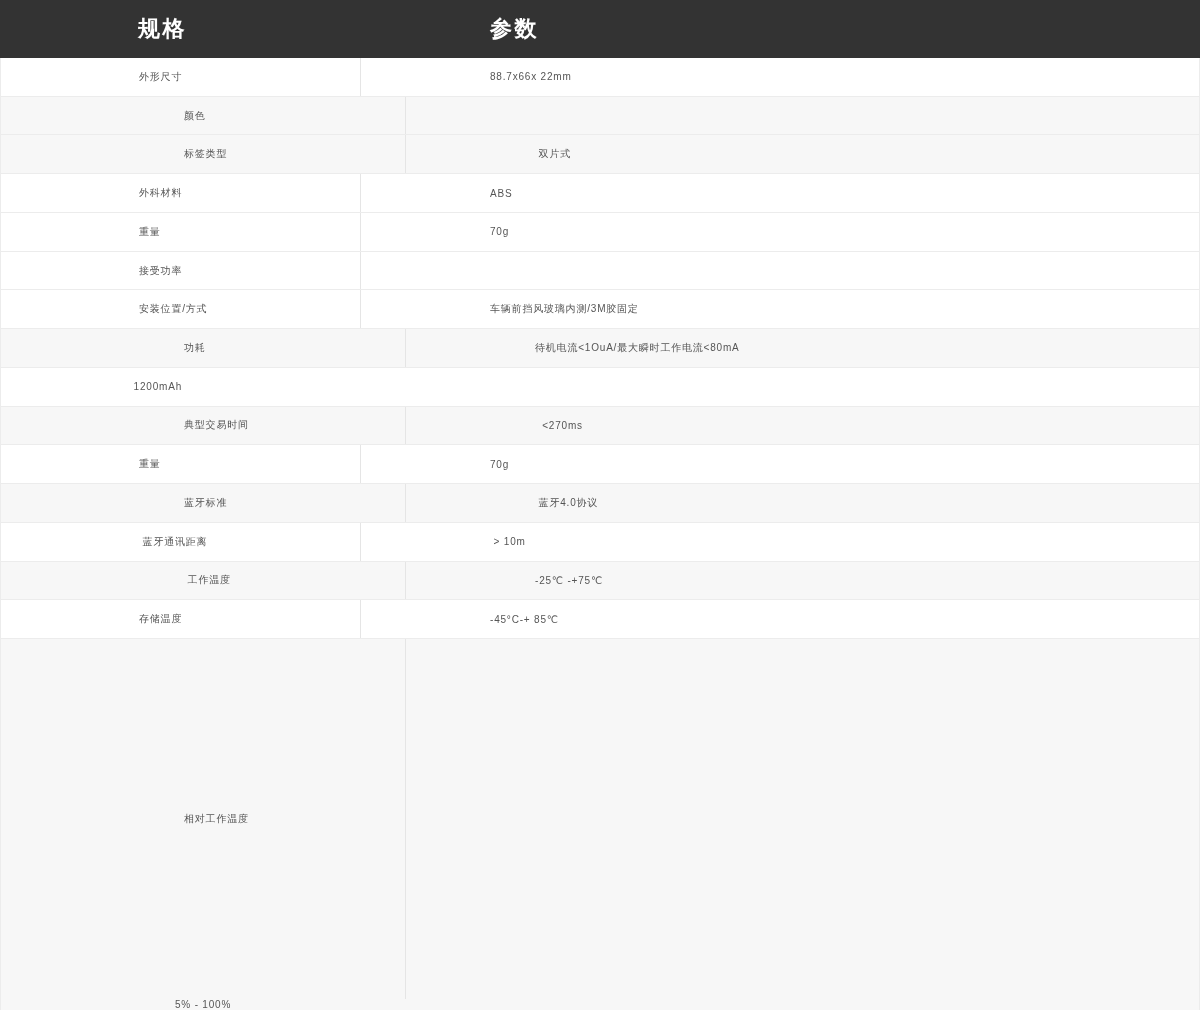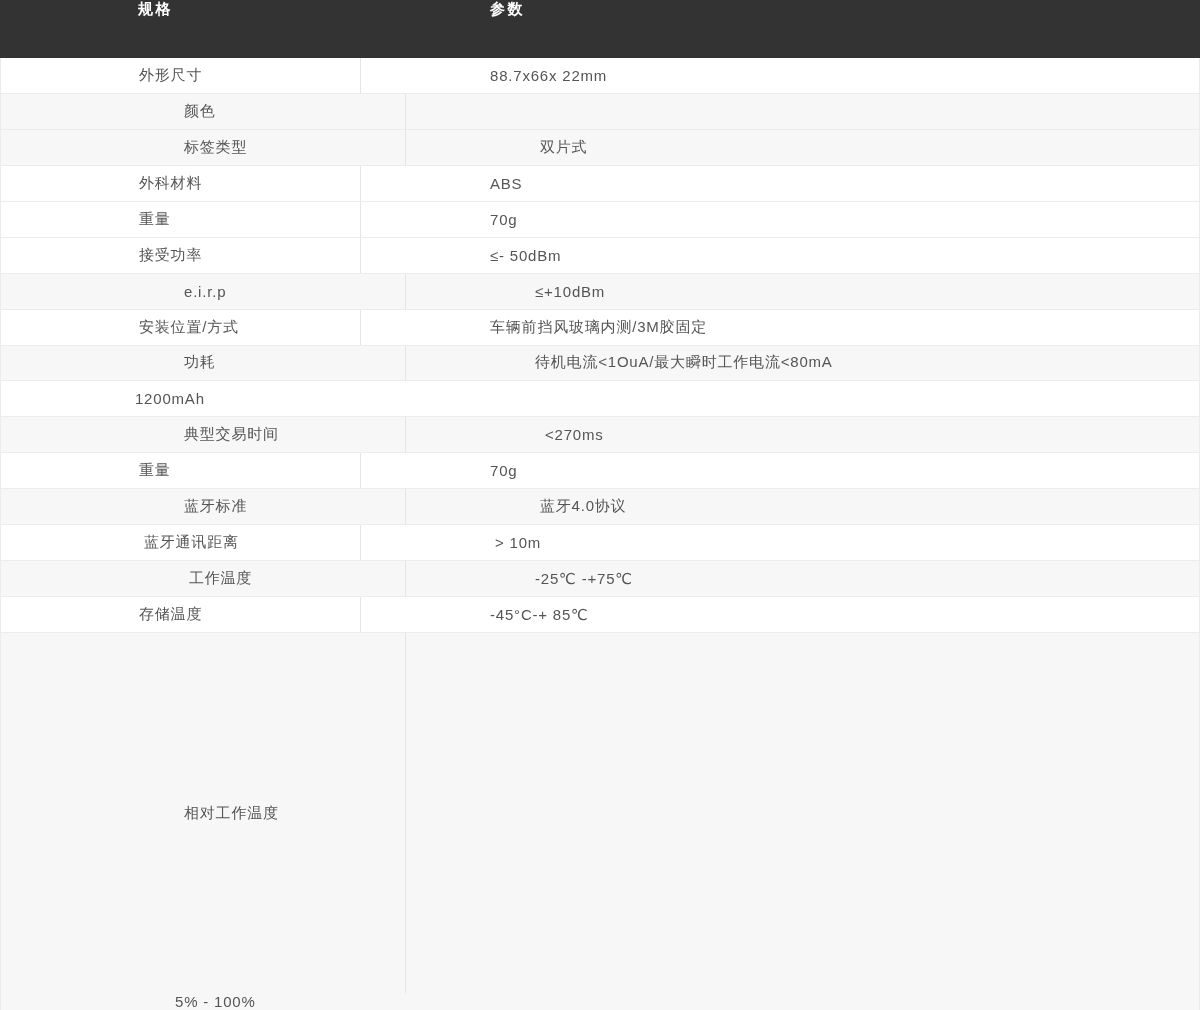--- a/index.html
+++ b/index.html
@@ -24,39 +24,40 @@
     height: 1010px;
     display: flex;
     flex-direction: column;
   }
   .table-header {
     height: 58px;
     flex: 0 0 58px;
     background: var(--header-bg);
     color: var(--header-text);
     display: flex;
-    font-size: 15px;
+    align-items: center;
+    font-size: 22px;
     font-weight: bold;
     letter-spacing: 2.5px;
   }
   .table-body {
     flex: 1;
     display: flex;
     flex-direction: column;
     border-left: 1px solid var(--border);
     border-right: 1px solid var(--border);
   }
   .row {
     flex: 1;
     display: flex;
     align-items: stretch;
     background: var(--row-bg);
     border-bottom: 1px solid var(--border);
     color: var(--text);
-    font-size: 15px;
+    font-size: 10px;
     letter-spacing: 0.8px;
   }
   .row:last-child { border-bottom: none; flex-direction: column; }
   .row.alt { background: var(--row-alt-bg); padding-left: 45px; }
   .cell {
     display: flex;
     align-items: center;
     white-space: pre-wrap;
   }
   .cell-spec {
@@ -108,27 +109,22 @@
   </div>
 
   <div class="row">
     <div class="cell cell-spec">重量</div>
     <div class="cell cell-value">70g</div>
   </div>
 
 
   <div class="row">
     <div class="cell cell-spec">接受功率</div>
-    <div class="cell cell-value">≤- 50dBm</div>
   </div>
 
-  <div class="row alt">
-    <div class="cell cell-spec">e.i.r.p</div>
-    <div class="cell cell-value">≤+10dBm</div>
-  </div>
 
   <div class="row">
     <div class="cell cell-spec">安装位置/方式</div>
     <div class="cell cell-value">车辆前挡风玻璃内测/3M胶固定</div>
   </div>
 
   <div class="row alt">
     <div class="cell cell-spec">功耗</div>
     <div class="cell cell-value">待机电流&lt;1OuA/最大瞬时工作电流&lt;80mA</div>
   </div>

